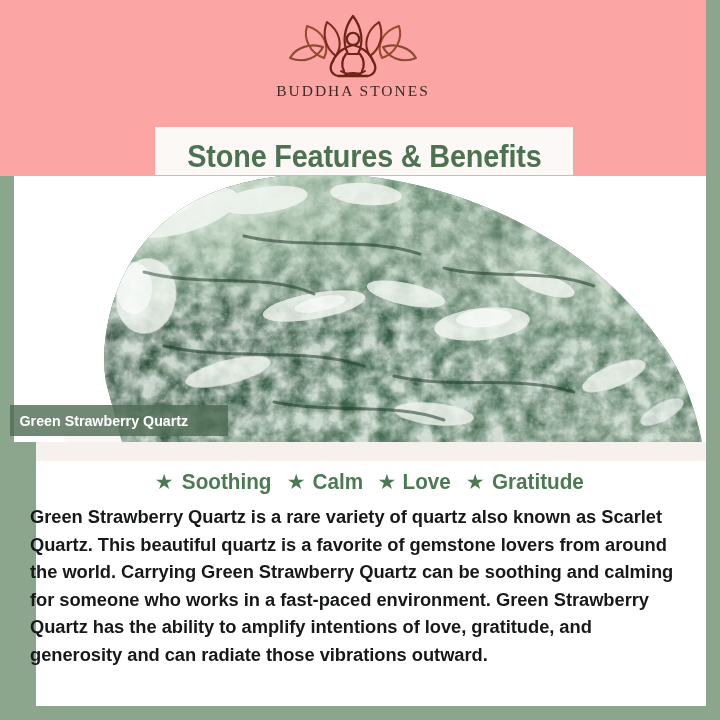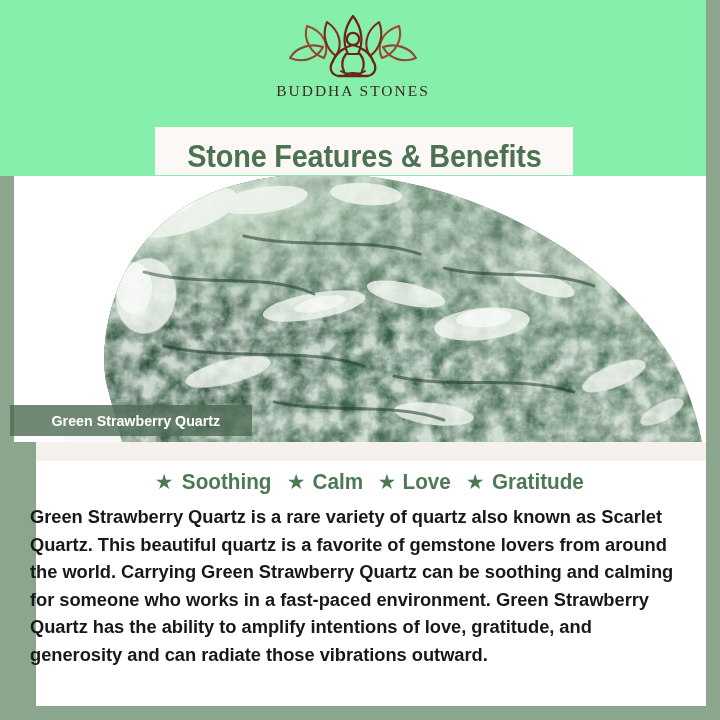--- a/index.html
+++ b/index.html
@@ -24,21 +24,21 @@
     overflow: hidden;
   }
 
   
   .header-band {
     position: absolute;
     left: 0;
     top: 0;
     width: 706px;
     height: 176px;
-    background: #86efac;
+    background: #fca5a5;
     z-index: 3;
   }
 
   
   .logo-wrap {
     position: absolute;
     left: 0;
     top: 14px;
     width: 706px;
     height: 100px;
@@ -91,27 +91,26 @@
     overflow: hidden;
     z-index: 2;
   }
   .photo-area svg { display: block; width: 692px; height: 266px; }
 
   
   .photo-caption {
     position: absolute;
     left: 10px;
     top: 405px;
-    width: 242px;
+    width: 218px;
     height: 31px;
     background: rgba(77,106,82,0.80);
     display: flex;
     align-items: center;
     z-index: 4;
-    padding-left: 32px;
   }
   .photo-caption span {
     font-family: "Liberation Sans Narrow", "Liberation Sans", sans-serif;
     font-size: 15px;
     font-weight: bold;
     color: #ffffff;
     padding-left: 10px;
     transform: scaleX(0.95);
     transform-origin: left center;
     white-space: nowrap;

